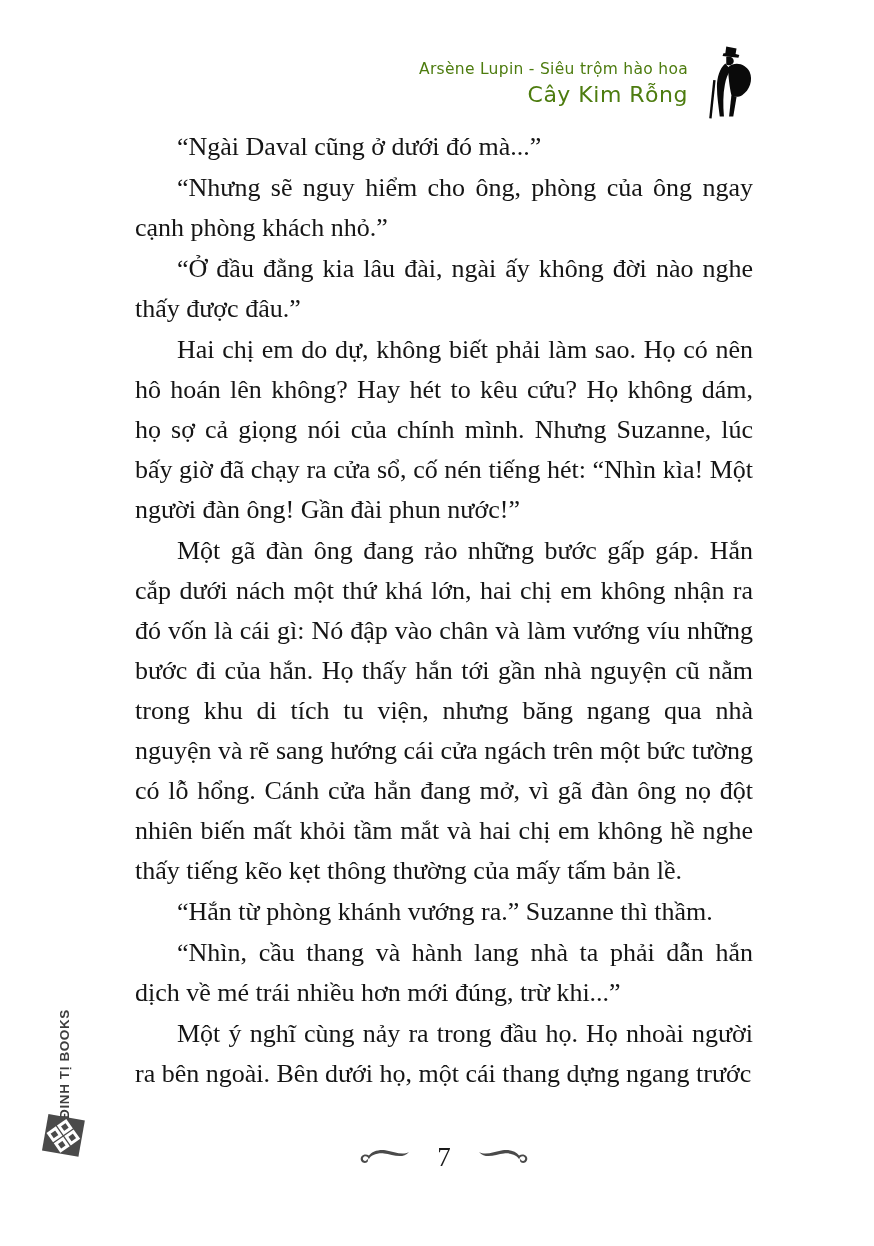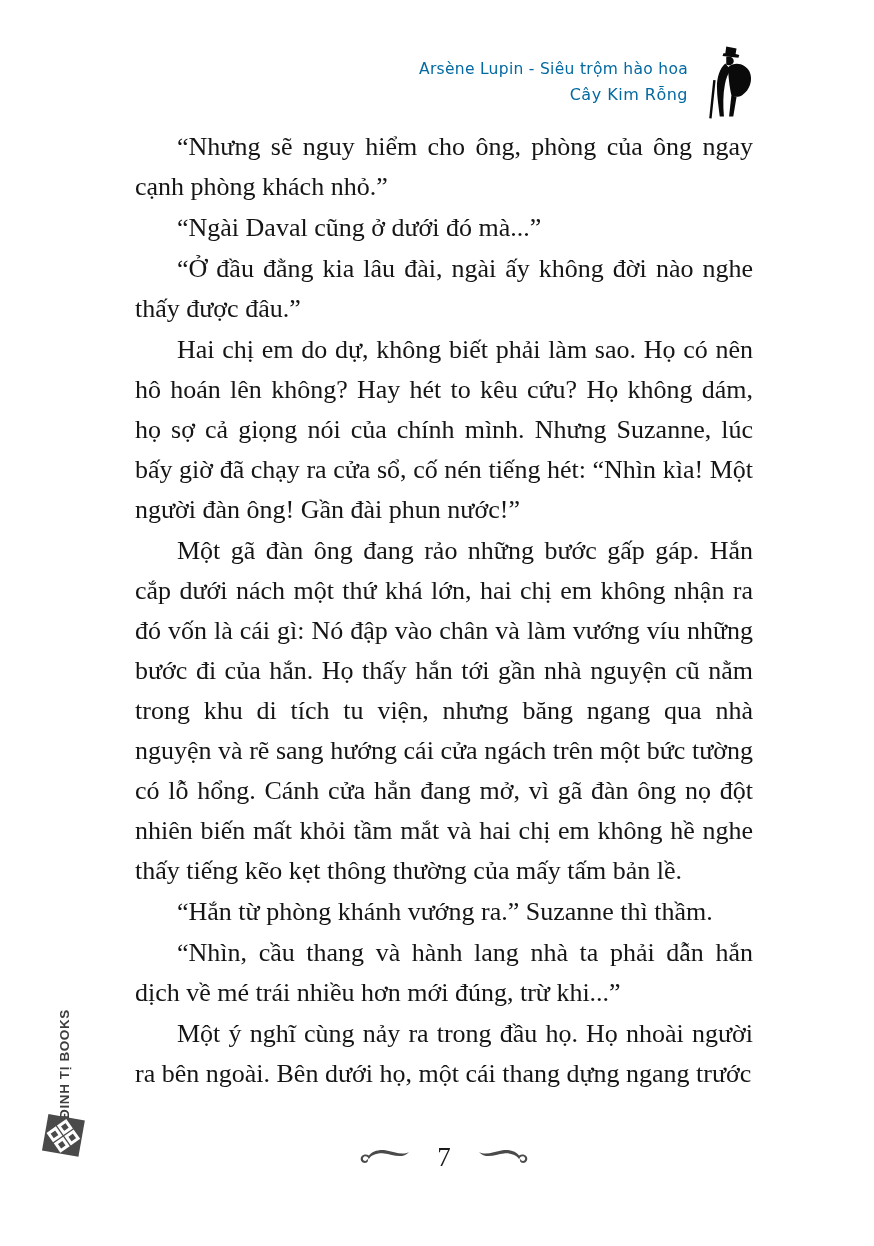--- a/index.html
+++ b/index.html
@@ -2,23 +2,23 @@
 <html><head>
 <meta charset="utf-8">
 <style>
   html,body{margin:0;padding:0;background:#ffffff;}
   .page{position:relative;width:874px;height:1246px;background:#ffffff;overflow:hidden;
         font-family:"Liberation Serif",serif;color:#151515;}
 
   
   .header{position:absolute;top:44px;left:0;width:758px;display:flex;
           justify-content:flex-end;align-items:center;gap:14px;}
-  .header-text{text-align:right;font-family:"DejaVu Sans",sans-serif;color:#0369a1;}
+  .header-text{text-align:right;font-family:"DejaVu Sans",sans-serif;color:#4d7c0f;}
   .header-line1{font-size:15.5px;letter-spacing:.3px;line-height:20px;}
-  .header-line2{font-size:16px;letter-spacing:.5px;line-height:27px;margin-top:2px;}
+  .header-line2{font-size:22px;letter-spacing:.5px;line-height:27px;margin-top:2px;}
   .lupin{width:56px;height:78px;flex:0 0 auto;}
 
   
   .content{position:absolute;left:135px;top:127px;width:618px;
            font-size:26px;line-height:40px;text-align:justify;}
   .content p{margin:0;text-indent:42px;}
   .content p + p{margin-top:1px;}
 
   
   .footer{position:absolute;left:135px;top:1140px;width:618px;
@@ -50,22 +50,22 @@
         <path d="M26,12 C30,10.5 34,13 34,16.5 C34,20 30,22 26,20.5 Z"></path>
         <path d="M25,19 C19,24 16,34 16,44 C16,55 18,66 19,76 L23.5,76 C22.5,64 22.5,52 24.5,42 C25.5,36 27.5,30 31,26 Z"></path>
         <path d="M28,23 C36,16 47,20 51,28 C55,37 51,48 43,53 C39,55.5 33.5,55 31.5,53 C29.5,44 28,32 28,23 Z"></path>
         <path d="M31.5,53 L29,76 L33.5,76 L37,55 Z"></path>
         <rect x="12" y="37" width="2.6" height="41" transform="rotate(6 13 37)"></rect>
       </g>
     </svg>
   </div>
 
   <div class="content">
+      <p>“Ngài Daval cũng ở dưới đó mà...”</p>
       <p>“Nhưng sẽ nguy hiểm cho ông, phòng của ông ngay cạnh phòng khách nhỏ.”</p>
-      <p>“Ngài Daval cũng ở dưới đó mà...”</p>
       <p>“Ở đầu đằng kia lâu đài, ngài ấy không đời nào nghe thấy được đâu.”</p>
       <p>Hai chị em do dự, không biết phải làm sao. Họ có nên hô hoán lên không? Hay hét to kêu cứu? Họ không dám, họ sợ cả giọng nói của chính mình. Nhưng Suzanne, lúc bấy giờ đã chạy ra cửa sổ, cố nén tiếng hét: “Nhìn kìa! Một người đàn ông! Gần đài phun nước!”</p>
       <p>Một gã đàn ông đang rảo những bước gấp gáp. Hắn cắp dưới nách một thứ khá lớn, hai chị em không nhận ra đó vốn là cái gì: Nó đập vào chân và làm vướng víu những bước đi của hắn. Họ thấy hắn tới gần nhà nguyện cũ nằm trong khu di tích tu viện, nhưng băng ngang qua nhà nguyện và rẽ sang hướng cái cửa ngách trên một bức tường có lỗ hổng. Cánh cửa hẳn đang mở, vì gã đàn ông nọ đột nhiên biến mất khỏi tầm mắt và hai chị em không hề nghe thấy tiếng kẽo kẹt thông thường của mấy tấm bản lề.</p>
       <p>“Hắn từ phòng khánh vướng ra.” Suzanne thì thầm.</p>
       <p>“Nhìn, cầu thang và hành lang nhà ta phải dẫn hắn dịch về mé trái nhiều hơn mới đúng, trừ khi...”</p>
       <p>Một ý nghĩ cùng nảy ra trong đầu họ. Họ nhoài người ra bên ngoài. Bên dưới họ, một cái thang dựng ngang trước</p>
     </div>
 
   <div class="footer">
     <svg class="flourish" viewBox="0 0 52 22" xmlns="http://www.w3.org/2000/svg">

